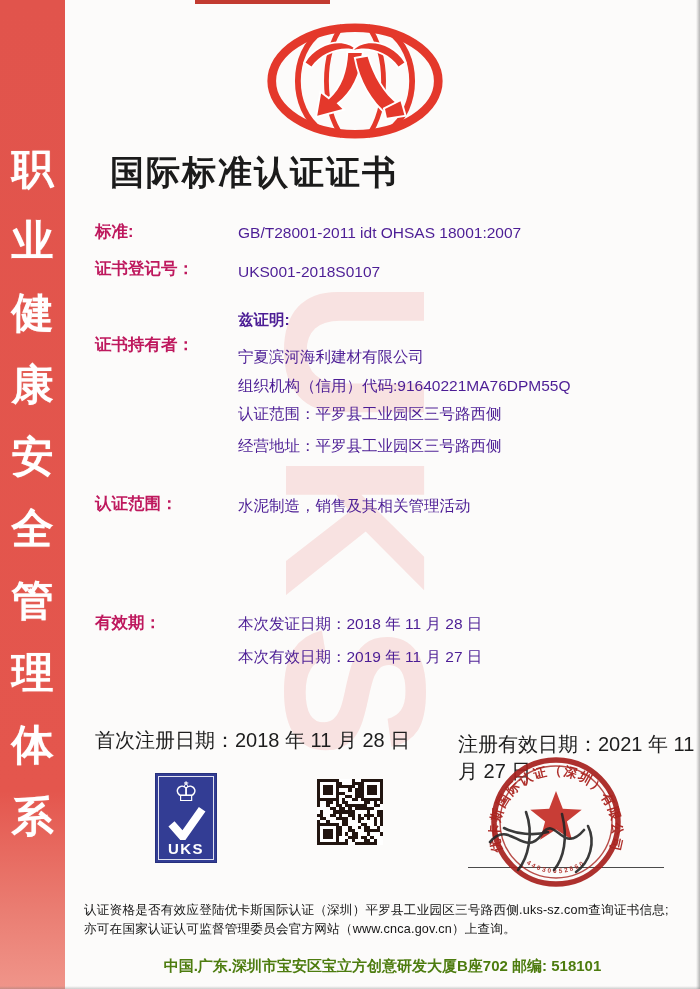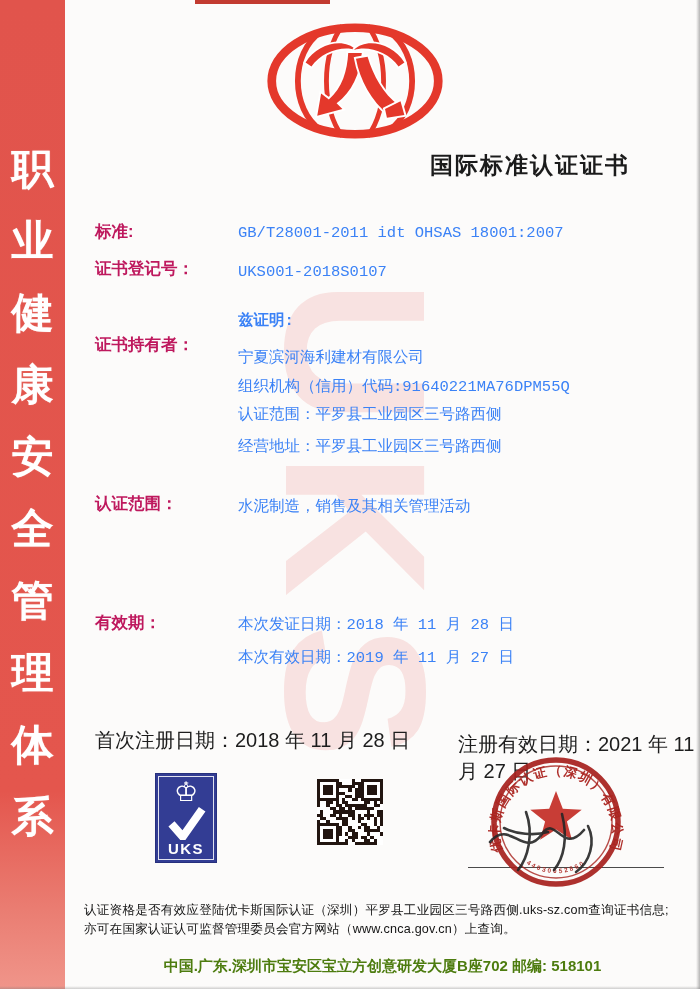--- a/index.html
+++ b/index.html
@@ -29,25 +29,25 @@
   .watermark{
     position:absolute;left:110px;top:435px;width:480px;height:170px;
     transform:rotate(90deg);transform-origin:center;
     font-size:200px;font-weight:700;letter-spacing:28px;
     color:rgba(234,118,110,.18);text-align:center;line-height:160px;
     user-select:none;pointer-events:none;
   }
   
   .emblem{position:absolute;left:262px;top:20px;width:186px;height:122px;}
   .title{
-    position:absolute;left:110px;top:150px;width:520px;text-align:right;
-    font-size:23px;font-weight:700;color:#1b1b1b;letter-spacing:2px;
+    position:absolute;left:110px;top:150px;width:520px;text-align:left;
+    font-size:34px;font-weight:700;color:#1b1b1b;letter-spacing:2px;
   }
   .lbl{position:absolute;left:95px;font-size:16.5px;font-weight:700;color:#be185d;}
-  .val{position:absolute;left:238px;font-size:15.5px;color:#3b82f6;font-family:Liberation Mono, monospace;}
+  .val{position:absolute;left:238px;font-size:15.5px;color:#4c1d95;}
   .bold{font-weight:700;}
   .para{line-height:1.5;}
   .smalldate{position:absolute;font-size:20px;color:#1d1d1d;}
   
   .uks-badge{
     position:absolute;left:155px;top:773px;width:62px;height:90px;
     background:#333d94;border:1px solid #27307d;box-sizing:border-box;
     display:flex;flex-direction:column;align-items:center;justify-content:space-between;
     padding:4px 0 5px 0;box-shadow:inset 0 0 0 2px #333d94, inset 0 0 0 3px rgba(255,255,255,.85);
   }

